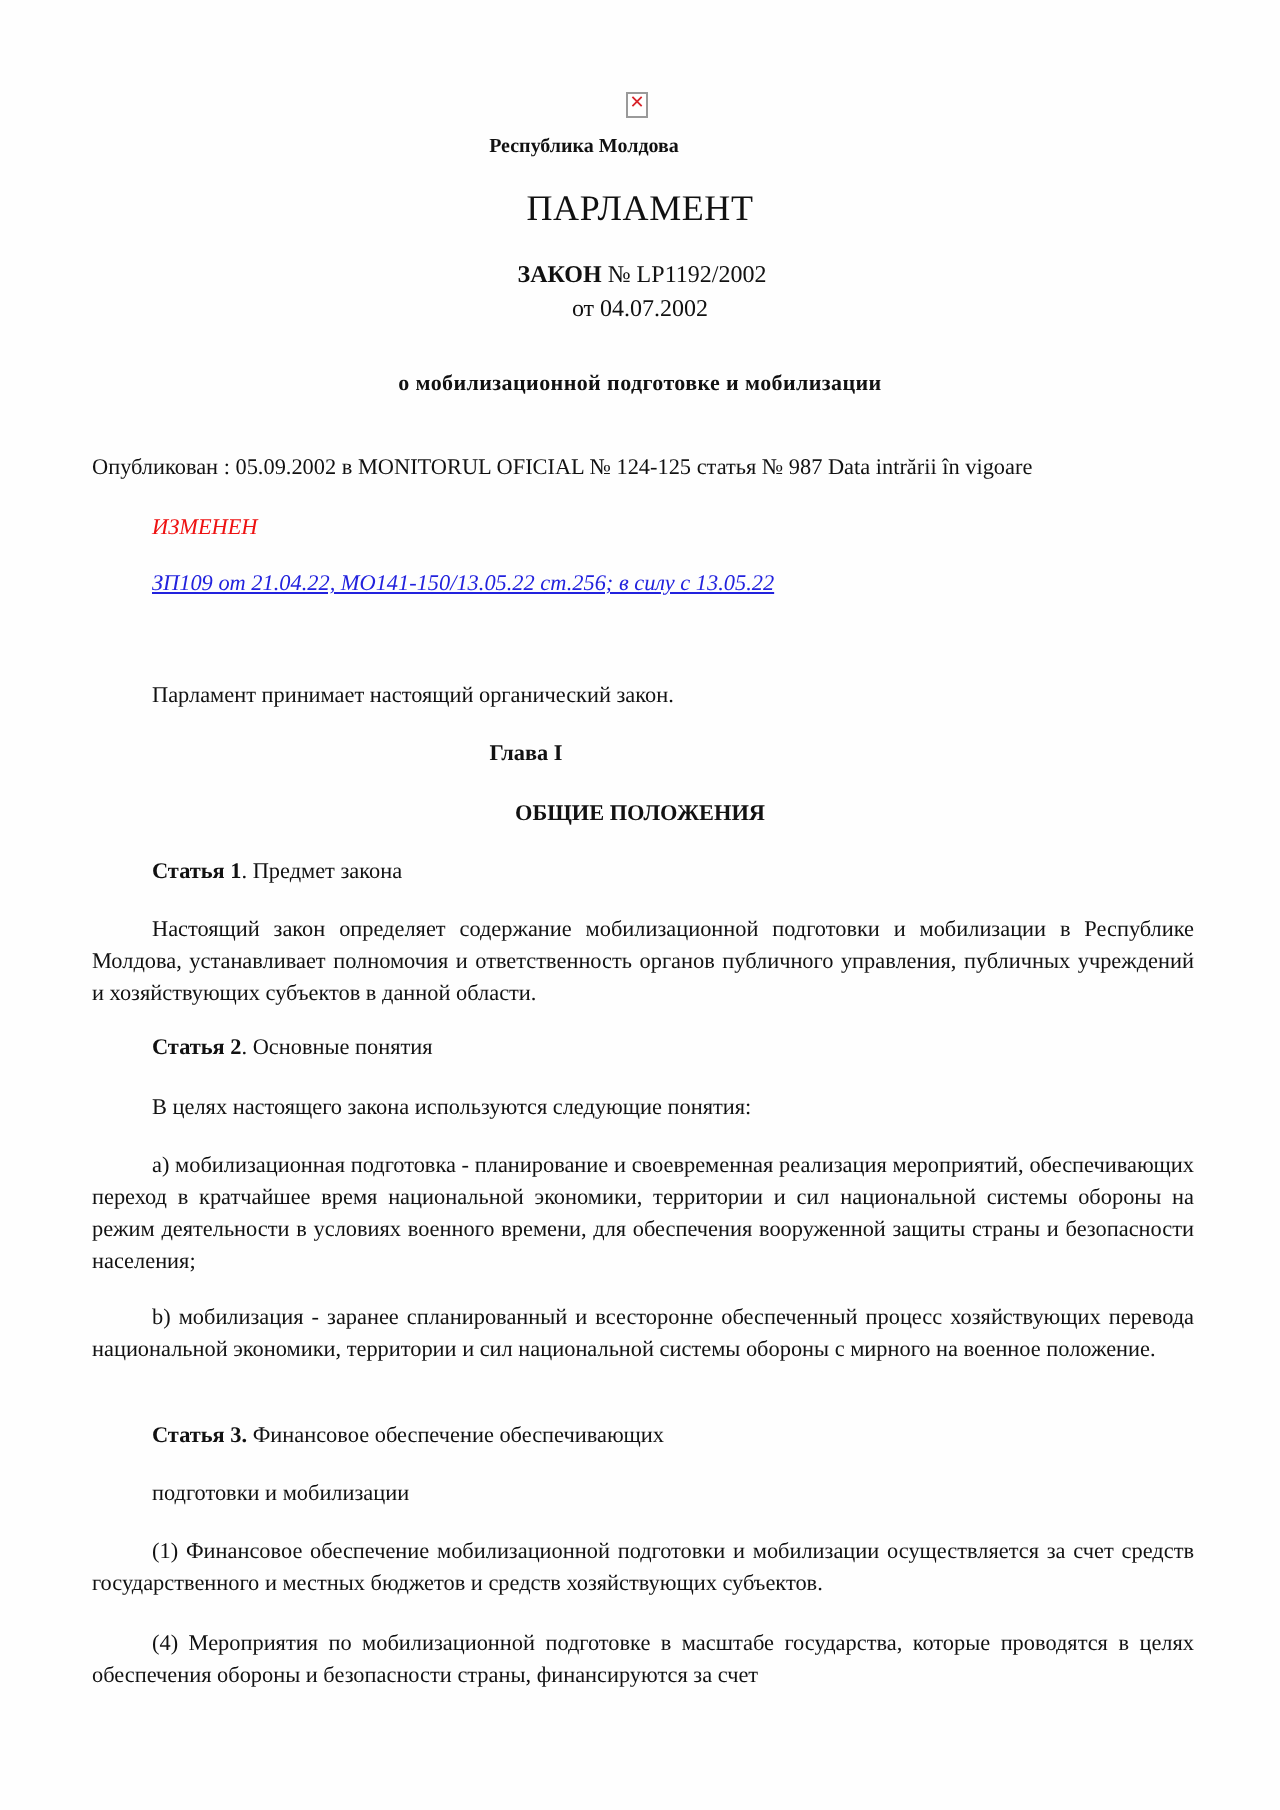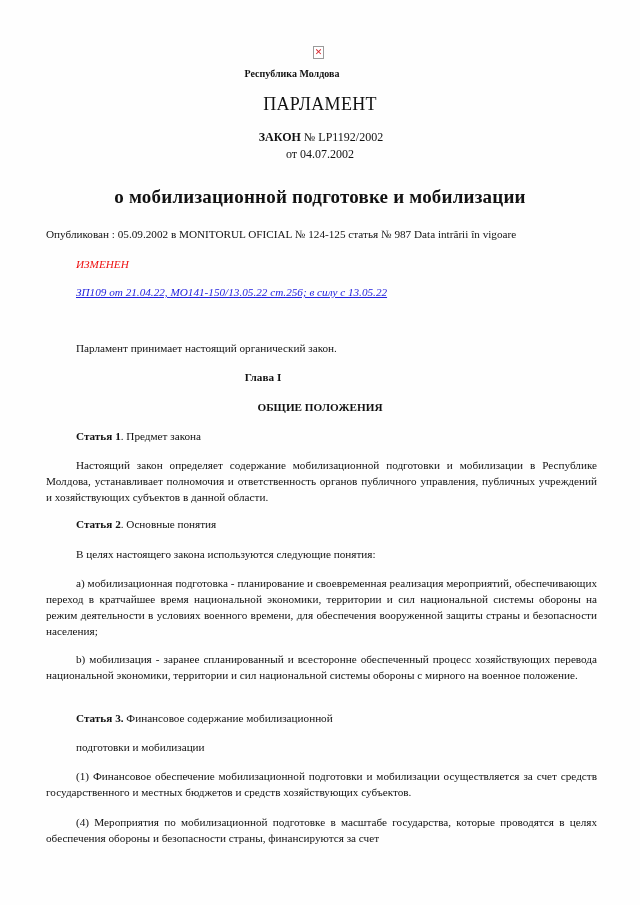--- a/index.html
+++ b/index.html
@@ -27,21 +27,21 @@
 <div class="abs center b" style="left:0;width:584px;top:68px;font-size:10px;">Республика Молдова</div>
 
 <div class="abs center" style="left:0;width:640px;top:94px;font-size:18px;letter-spacing:0.3px;">ПАРЛАМЕНТ</div>
 
 <div class="abs center" style="left:1px;width:640px;top:130px;font-size:12px;">
   <span class="b">ЗАКОН</span>
   <span>№ LP1192/2002</span>
 </div>
 <div class="abs center" style="left:0;width:640px;top:147px;font-size:12px;">от 04.07.2002</div>
 
-<div class="abs center b" style="left:0;width:640px;top:186px;font-size:19px;letter-spacing:0.2px;">о мобилизационной подготовке и мобилизации</div>
+<div class="abs center b" style="left:0;width:640px;top:186px;font-size:11px;letter-spacing:0.2px;">о мобилизационной подготовке и мобилизации</div>
 
 <div class="abs" style="left:46px;top:228px;font-size:11.2px;">Опубликован : 05.09.2002 в MONITORUL OFICIAL № 124-125 статья № 987 Data intrării în vigoare</div>
 
 <div class="abs red" style="left:76px;top:258px;">ИЗМЕНЕН</div>
 
 <div class="abs link" style="left:76px;top:286px;">ЗП109 от 21.04.22, МО141-150/13.05.22 ст.256; в силу с 13.05.22</div>
 
 <div class="abs" style="left:76px;top:342px;">Парламент принимает настоящий органический закон.</div>
 
 <div class="abs center b" style="left:0;width:526px;top:371px;">Глава I</div>
@@ -53,17 +53,17 @@
 <div class="para" style="top:457px;"><span class="ind"></span><span>Настоящий закон определяет содержание мобилизационной подготовки и мобилизации в Республике Молдова, устанавливает полномочия и ответственность органов публичного управления, публичных учреждений и хозяйствующих субъектов в данной области.</span></div>
 
 <div class="abs" style="left:76px;top:518px;">
   <span class="b">Статья 2</span><span>. </span><span>Основные понятия</span>
 </div>
 <div class="para" style="top:546px;"><span class="ind"></span><span>В целях настоящего закона используются следующие понятия:</span></div>
 <div class="para" style="top:575px;"><span class="ind"></span><span>а) мобилизационная подготовка - планирование и своевременная реализация мероприятий, обеспечивающих переход в кратчайшее время национальной экономики, территории и сил национальной системы обороны на режим деятельности в условиях военного времени, для обеспечения вооруженной защиты страны и безопасности населения;</span></div>
 <div class="para" style="top:651px;"><span class="ind"></span><span>b) мобилизация - заранее спланированный и всесторонне обеспеченный процесс хозяйствующих перевода национальной экономики, территории и сил национальной системы обороны с мирного на военное положение.</span></div>
 
 <div class="abs" style="left:76px;top:712px;">
-  <span class="b">Статья 3.</span><span> </span><span>Финансовое содержание мобилизационной</span>
+  <span class="b">Статья 3.</span><span> </span><span>Финансовое обеспечение обеспечивающих</span>
 </div>
 <div class="abs" style="left:76px;top:741px;">подготовки и мобилизации</div>
 <div class="para" style="top:768px;"><span class="ind"></span><span>(1) Финансовое обеспечение мобилизационной подготовки и мобилизации осуществляется за счет средств государственного и местных бюджетов и средств хозяйствующих субъектов.</span></div>
 <div class="para" style="top:814px;"><span class="ind"></span><span>(4) Мероприятия по мобилизационной подготовке в масштабе государства, которые проводятся в целях обеспечения обороны и безопасности страны, финансируются за счет</span></div>
 
 </body></html>

